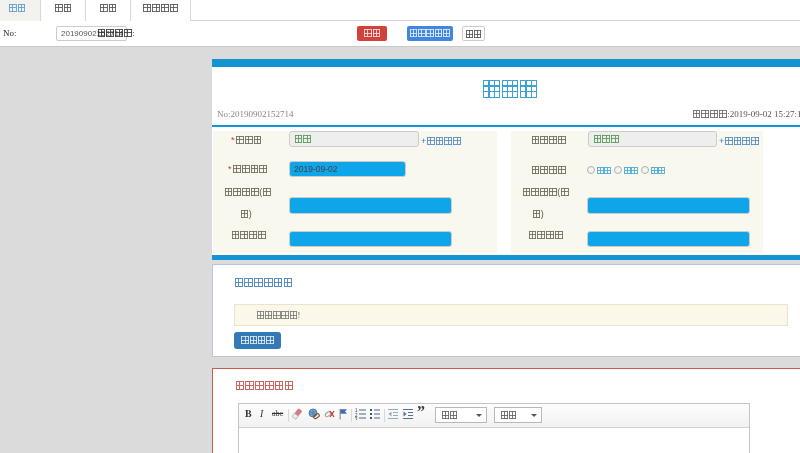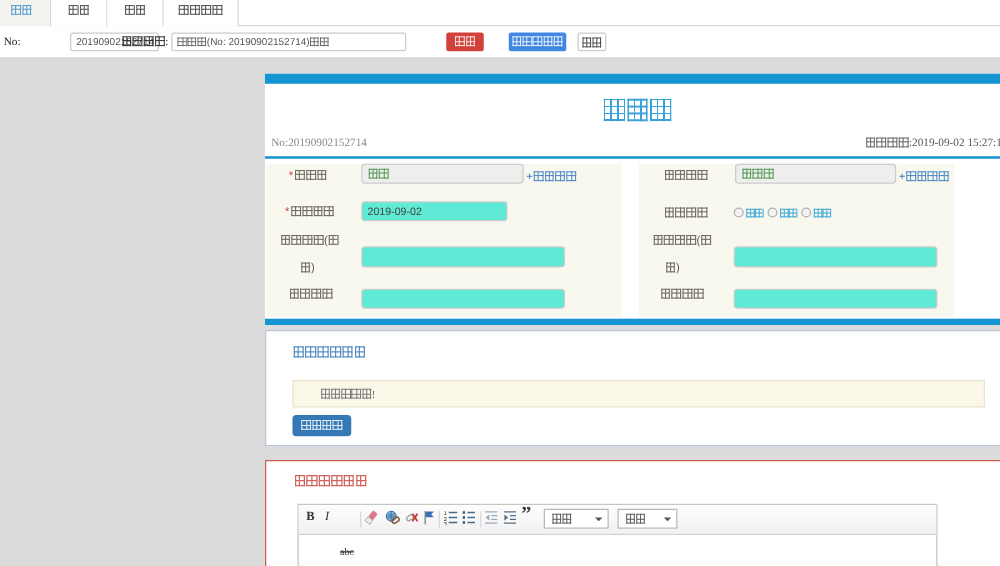--- a/index.html
+++ b/index.html
@@ -21,21 +21,21 @@
 
 #toprow{left:0;top:21px;width:800px;height:26px;background:#fff;border-bottom:1px solid #c9c9c9;}
 .inp{position:absolute;border:1px solid #ccc;border-radius:2px;background:#fff;font-size:8px;color:#555;line-height:13px;padding:0 4px;white-space:nowrap;overflow:hidden;}
 .btn{position:absolute;height:15px;line-height:15px;text-align:center;font-size:8.5px;font-weight:bold;color:#fff;border-radius:2px;}
 
 #p1{left:212px;top:59px;width:588px;height:196px;background:#fff;border-top:8px solid #1394d3;}
 .bluebar{position:absolute;background:#1394d3;}
 .cream{position:absolute;background:#f8f8ef;}
 .lbl{position:absolute;font-size:9px;color:#5b574b;white-space:nowrap;}
 .star{color:#c33;margin-right:1px;}
-.finp{position:absolute;border:1px solid #ccc;border-radius:3px;background:#5eead4;font-size:8.5px;color:#444;padding:0 4px;white-space:nowrap;}
+.finp{position:absolute;border:1px solid #ccc;border-radius:3px;background:#0ea5e9;font-size:8.5px;color:#444;padding:0 4px;white-space:nowrap;}
 .dinp{background:#eeeeec;color:#3f8f44;font-size:9px;}
 .lnk{position:absolute;font-size:9px;color:#3d7cc0;white-space:nowrap;}
 .radio{position:absolute;width:8px;height:8px;border:1px solid #b0b0b0;border-radius:50%;background:#f3f3f3;}
 .rlbl{position:absolute;font-size:9px;color:#2ba0d4;white-space:nowrap;}
 .rlbl .g{width:.72em;height:.78em;margin:0 .02em;}
 
 #p2{left:212px;top:264px;width:588px;height:93px;background:#fff;border:1px solid #b9c6da;border-right:none;}
 
 #p3{left:212px;top:368px;width:588px;height:85px;background:#fff;border:1px solid #cb5a52;border-right:none;border-bottom:none;}
 .sep{position:absolute;width:1px;height:13px;background:#d8d8d8;top:409px;}
@@ -50,21 +50,20 @@
 <div id="tabbar" class="abs"></div>
 <div class="tab active" style="left:0;width:41px;"><span class="g"></span><span class="g"></span></div>
 <div class="tab" style="left:41px;width:45px;"><span class="g"></span><span class="g"></span></div>
 <div class="tab" style="left:86px;width:45px;"><span class="g"></span><span class="g"></span></div>
 <div class="tab" style="left:131px;width:60px;"><span class="g"></span><span class="g"></span><span class="g"></span><span class="g"></span></div>
 
 <div id="toprow" class="abs"></div>
 <div class="abs" style="left:3px;top:28px;font-size:9px;color:#222;">No:</div>
 <div class="inp" style="left:20px;top:26px;width:71px;height:15px;margin-left:36px;">20190902152714</div>
 <div class="abs" style="left:97px;top:28px;font-size:9px;color:#222;"><span class="g"></span><span class="g"></span><span class="g"></span><span class="g"></span>:</div>
-<div class="inp" style="left:137px;top:26px;width:188px;height:15px;"><span class="g"></span><span class="g"></span><span class="g"></span>(No: 20190902152714)<span class="g"></span><span class="g"></span></div>
 <div class="btn" style="left:357px;top:26px;width:30px;background:#d2413a;"><span class="g"></span><span class="g"></span></div>
 <div class="btn" style="left:407px;top:26px;width:46px;background:#4187e2;"><span class="g"></span><span class="g"></span><span class="g"></span><span class="g"></span><span class="g"></span></div>
 <div class="btn" style="left:462px;top:26px;width:23px;background:#fff;border:1px solid #ccc;color:#333;"><span class="g"></span><span class="g"></span></div>
 
 <div id="p1" class="abs"></div>
 <div class="abs" style="left:482px;top:79px;font-size:19px;color:#2196d3;"><span class="gt"></span><span class="gt"></span><span class="gt"></span></div>
 <div class="abs" style="left:217px;top:109px;font-size:9px;color:#888;">No:20190902152714</div>
 <div class="abs" style="left:692px;top:109px;font-size:9px;color:#555;white-space:nowrap;"><span class="g"></span><span class="g"></span><span class="g"></span><span class="g"></span>:2019-09-02 15:27:1</div>
 <div class="bluebar" style="left:212px;top:125px;width:588px;height:2px;"></div>
 
@@ -109,21 +108,21 @@
 <div class="btn" style="left:234px;top:332px;width:47px;height:17px;line-height:17px;background:#3478b5;border-radius:3px;"><span class="g"></span><span class="g"></span><span class="g"></span><span class="g"></span></div>
 
 <div id="p3" class="abs"></div>
 <div class="abs" style="left:235px;top:380px;font-size:10px;font-weight:bold;color:#ca4a42;"><span class="g"></span><span class="g"></span><span class="g"></span><span class="g"></span><span class="g"></span><span class="g"></span></div>
 
 <div class="abs" style="left:238px;top:403px;width:512px;height:60px;background:#fff;border:1px solid #c5c5c5;"></div>
 <div class="abs" style="left:239px;top:404px;width:510px;height:24px;background:linear-gradient(#fdfdfd,#f1f1f1);border-bottom:1px solid #d1d1d1;"></div>
 
 <div class="abs" style="left:245px;top:408px;font-size:10px;font-weight:bold;color:#333;font-family:'Liberation Serif',serif;">B</div>
 <div class="abs" style="left:260px;top:408px;font-size:10px;font-style:italic;color:#333;font-family:'Liberation Serif',serif;">I</div>
-<div class="abs" style="left:272px;top:409px;font-size:8px;color:#333;text-decoration:line-through;margin-top:28px;">abc</div>
+<div class="abs" style="left:272px;top:409px;font-size:8px;color:#333;text-decoration:line-through;">abc</div>
 <div class="sep" style="left:288px;"></div>
 <svg class="ticon" style="left:292px;" width="10" height="12" viewBox="0 0 10 12">
       <g transform="rotate(38 5 6)">
         <rect x="2.6" y="0.5" width="4.8" height="6.5" rx="1" fill="#d8798a"></rect>
         <rect x="2.6" y="7" width="4.8" height="4" fill="#efedeb" stroke="#9a9a9a" stroke-width=".6"></rect>
       </g>
     </svg>
 <svg class="ticon" style="left:308px;" width="12" height="12" viewBox="0 0 12 12">
       <circle cx="5" cy="5" r="4" fill="#7fb3d8" stroke="#3a6ea8" stroke-width=".8"></circle>
       <path d="M1 5h8M5 1v8M2 3c2 1.2 4 1.2 6 0M2 7c2-1.2 4-1.2 6 0" stroke="#3a6ea8" stroke-width=".6" fill="none"></path>

